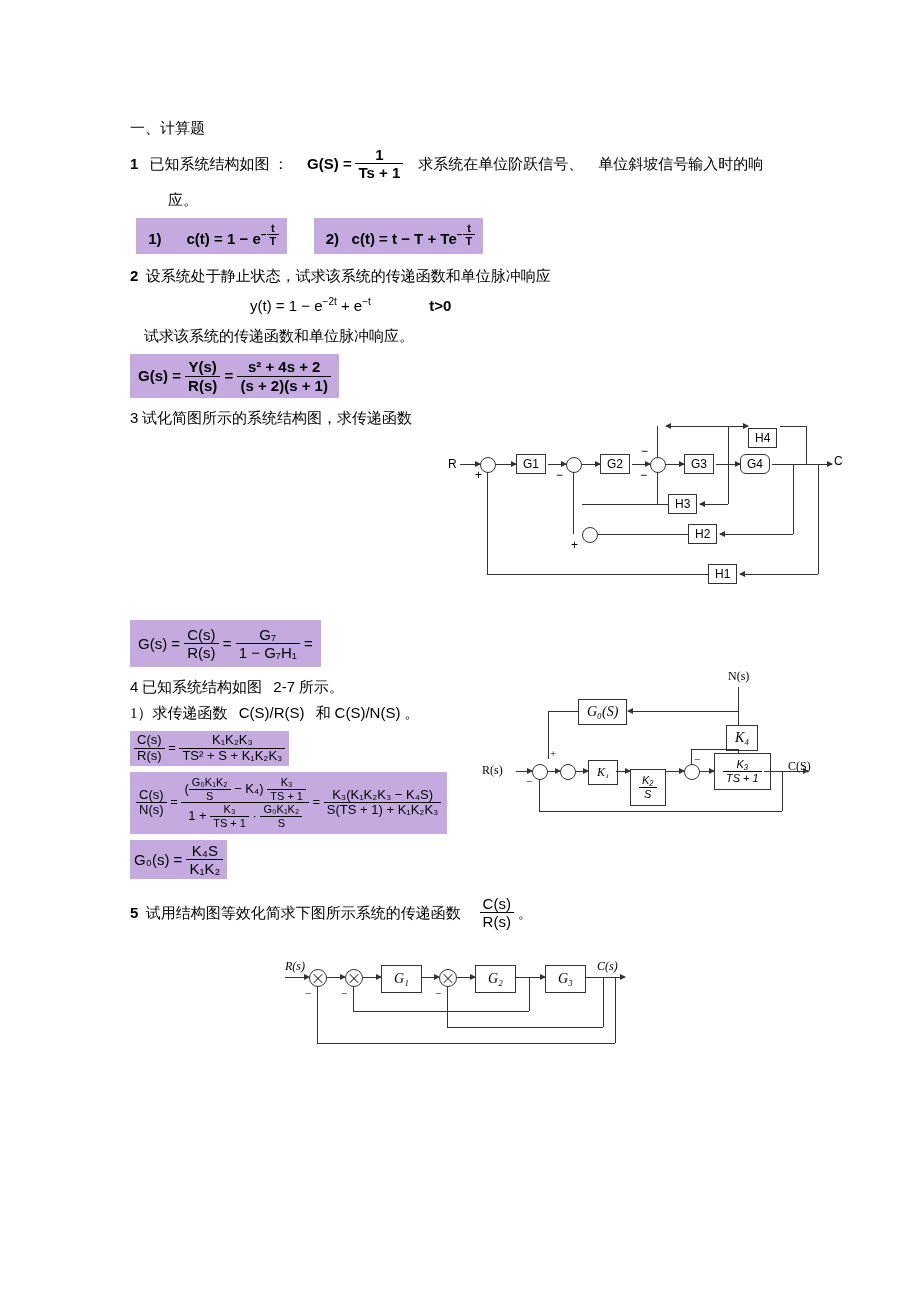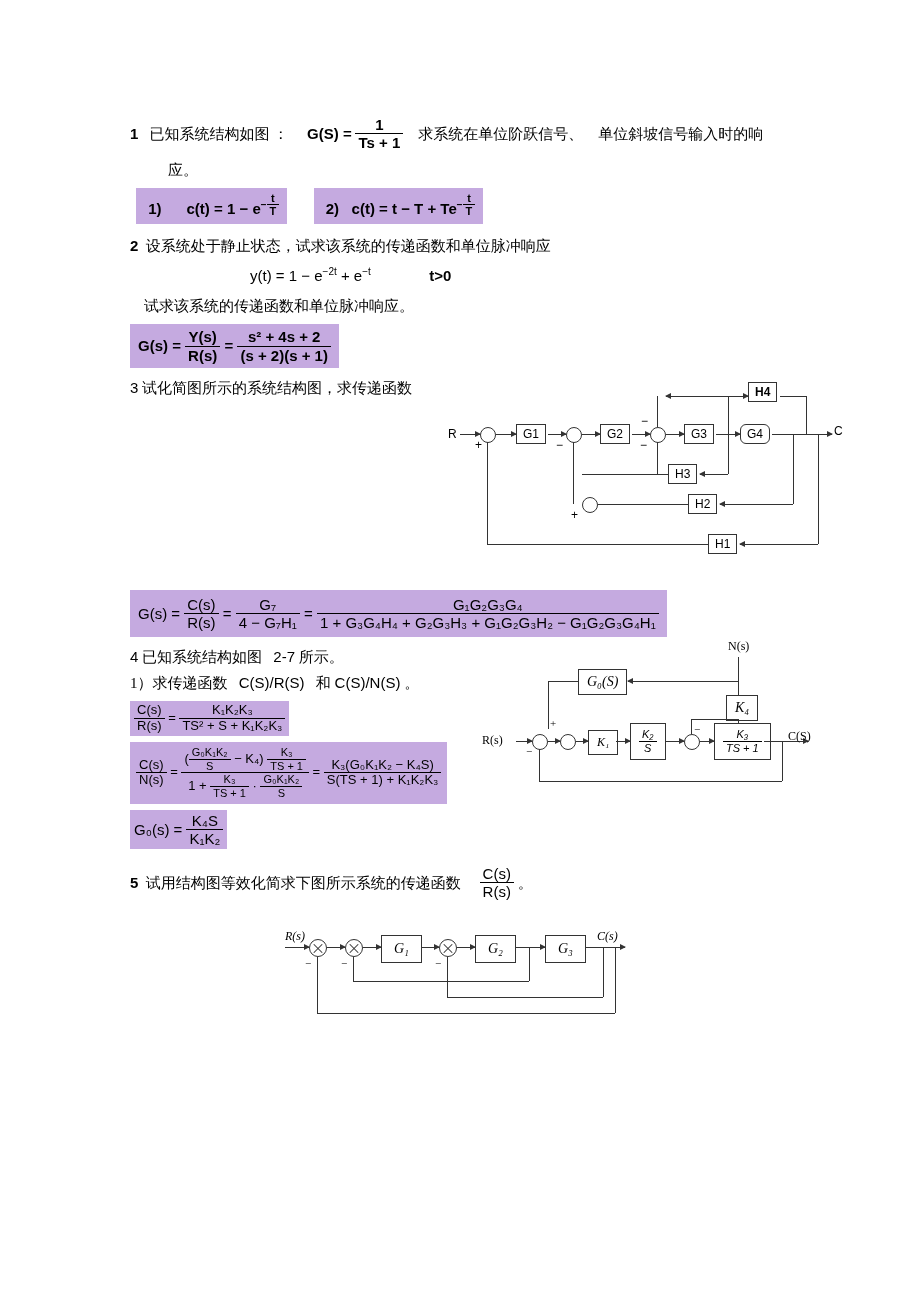--- a/index.html
+++ b/index.html
@@ -94,20 +94,21 @@
   .small-gap { margin-top: 2px; margin-bottom: 2px; }
   .mt6 { margin-top: 6px; }
   .mt10 { margin-top: 10px; }
   .inline-mid > * { vertical-align: middle; }
 </style>
 </head>
 <body>
 
 <div class="page">
 
+  <div class="line">一、计算题</div>
 
   <div class="line inline-mid">
     <span class="arial bold">1</span>&nbsp;&nbsp;
     <span>已知系统结构如图  ：</span>&nbsp;&nbsp;&nbsp;&nbsp;
     <span class="arial bold">G(S) =</span>
     <span class="frac arial bold">
       <span class="num">1</span>
       <span>Ts + 1</span>
     </span>&nbsp;&nbsp;&nbsp;
     <span>求系统在单位阶跃信号、</span>&nbsp;&nbsp;&nbsp;
@@ -170,21 +171,21 @@
       <div class="sum" style="left:202px;top:53px;"></div>
       <div class="lbl" style="left:193px;top:40px;">−</div>
       <div class="lbl" style="left:192px;top:64px;">−</div>
       <div class="hline arrR" style="left:218px;top:60px;width:18px;"></div>
       <div class="node" style="left:236px;top:50px;">G3</div>
       <div class="hline arrR" style="left:268px;top:60px;width:24px;"></div>
       <div class="node" style="left:292px;top:50px;border-radius:6px;">G4</div>
       <div class="hline arrR" style="left:324px;top:60px;width:60px;"></div>
       <div class="lbl" style="left:386px;top:50px;">C</div>
 
-      <div class="node" style="left:300px;top:8px;font-weight:bold;">H4</div>
+      <div class="node" style="left:300px;top:24px;">H4</div>
       <div class="vline" style="left:280px;top:22px;height:38px;"></div>
       <div class="hline arrR" style="left:280px;top:22px;width:20px;"></div>
       <div class="hline" style="left:332px;top:22px;width:26px;"></div>
       <div class="vline" style="left:358px;top:22px;height:38px;"></div>
       <div class="hline arrL" style="left:218px;top:22px;width:62px;"></div>
       <div class="vline" style="left:209px;top:22px;height:31px;"></div>
 
       <div class="node" style="left:220px;top:90px;">H3</div>
       <div class="vline" style="left:280px;top:60px;height:40px;"></div>
       <div class="hline arrL" style="left:252px;top:100px;width:28px;"></div>
@@ -206,23 +207,22 @@
       <div class="vline" style="left:39px;top:68px;height:102px;"></div>
       <div class="lbl" style="left:27px;top:64px;">+</div>
     </div>
   </div>
 
   <div class="line">
     <span class="hl arial inline-mid" style="padding:6px 8px;">
       <span>G(s) =</span>
       <span class="frac"><span class="num">C(s)</span><span>R(s)</span></span>
       <span> = </span>
-      <span class="frac"><span class="num">G₇</span><span>4 − G₇H₁</span></span>
+      <span class="frac"><span class="num">G₇</span><span>1 − G₇H₁</span></span>
       <span> = </span>
-      <span class="frac"><span class="num">G₁G₂G₃G₄</span><span>1 + G₃G₄H₄ + G₂G₃H₃ + G₁G₂G₃H₂ − G₁G₂G₃G₄H₁</span></span>
     </span>
   </div>
 
   <div class="row mt6">
     <div class="col" style="flex:0 0 340px;">
       <div class="line small-gap">
         <span class="arial">4</span>
         <span>已知系统结构如图</span>&nbsp;&nbsp;
         <span class="arial">2-7</span>
         <span>所示。</span>
@@ -253,21 +253,21 @@
               <span class="frac sfrac" style="display:inline-block;vertical-align:middle;"><span class="num">K₃</span><span>TS + 1</span></span>
             </span>
             <span>
               <span>1 + </span>
               <span class="frac sfrac" style="display:inline-block;vertical-align:middle;"><span class="num">K₃</span><span>TS + 1</span></span>
               ·
               <span class="frac sfrac" style="display:inline-block;vertical-align:middle;"><span class="num">G₀K₁K₂</span><span>S</span></span>
             </span>
           </span>
           <span> = </span>
-          <span class="frac"><span class="num">K₃(G₀K₁K₂ − K₄S)</span><span>S(TS + 1) + K₁K₂K₃</span></span>
+          <span class="frac"><span class="num">K₃(K₁K₂K₃ − K₄S)</span><span>S(TS + 1) + K₁K₂K₃</span></span>
         </span>
       </div>
 
       <div class="line">
         <span class="hl arial inline-mid">
           <span>G₀(s) =</span>
           <span class="frac"><span class="num">K₄S</span><span>K₁K₂</span></span>
         </span>
       </div>
     </div>
@@ -286,21 +286,21 @@
 
       <div class="lbl" style="left:-6px;top:90px;">R(s)</div>
       <div class="hline arrR" style="left:28px;top:98px;width:16px;"></div>
       <div class="d4sum" style="left:44px;top:91px;"></div>
       <div class="hline arrR" style="left:60px;top:98px;width:12px;"></div>
       <div class="d4sum" style="left:72px;top:91px;"></div>
       <div class="lbl" style="left:62px;top:74px;font-size:11px;">+</div>
       <div class="hline arrR" style="left:88px;top:98px;width:12px;"></div>
       <div class="d4box" style="left:100px;top:87px;font-size:12px;">K₁</div>
       <div class="hline arrR" style="left:128px;top:98px;width:14px;"></div>
-      <div class="d4box" style="left:142px;top:80px;font-size:12px;">
+      <div class="d4box" style="left:142px;top:96px;font-size:12px;">
         <span class="frac" style="font-size:11px;"><span class="num">K₂</span><span>S</span></span>
       </div>
       <div class="hline arrR" style="left:178px;top:98px;width:18px;"></div>
       <div class="d4sum" style="left:196px;top:91px;"></div>
       <div class="lbl" style="left:206px;top:80px;font-size:11px;">−</div>
       <div class="vline" style="left:203px;top:76px;height:15px;"></div>
       <div class="hline" style="left:203px;top:76px;width:47px;"></div>
       <div class="hline arrR" style="left:212px;top:98px;width:14px;"></div>
       <div class="d4box" style="left:226px;top:80px;font-size:12px;">
         <span class="frac" style="font-size:11px;"><span class="num">K₃</span><span>TS + 1</span></span>

